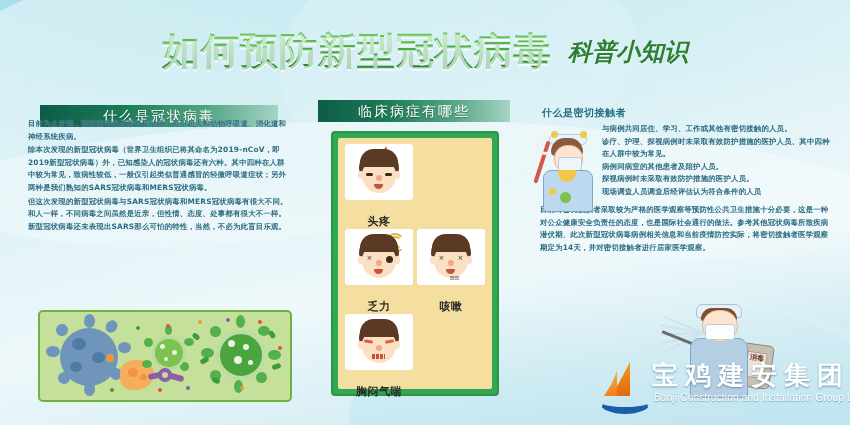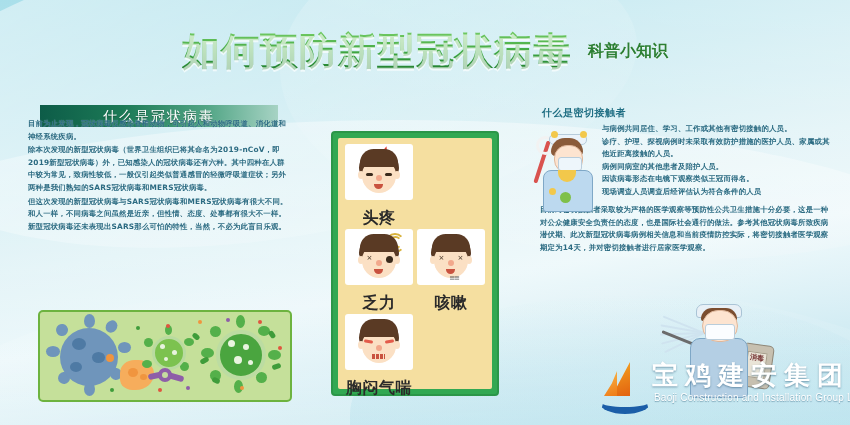--- a/index.html
+++ b/index.html
@@ -32,23 +32,24 @@
   .title-main{
     font-size:38px;font-weight:bold;letter-spacing:1px;
     background:linear-gradient(180deg,#7fd46b 0%,#3aa33f 55%,#18712c 100%);
     -webkit-background-clip:text;background-clip:text;color:transparent;
     -webkit-text-fill-color:transparent;
     text-shadow:0 2px 0 rgba(255,255,255,.65);
     display:inline-block;vertical-align:middle;
     font-family:"DejaVu Sans","Liberation Sans",sans-serif;
   }
   .title-sub{
-    font-size:16px;font-weight:bold;color:#2c7f33;margin-left:16px;
+    font-size:24px;font-weight:bold;color:#2c7f33;margin-left:16px;
     display:inline-block;vertical-align:middle;letter-spacing:0;
     text-shadow:0 1px 0 rgba(255,255,255,.7);
+    font-style:italic;
   }
 
   
   .panel-head{
     position:absolute;height:22px;line-height:22px;text-align:center;
     color:#ffffff;font-size:14px;font-weight:normal;letter-spacing:2px;
     background:linear-gradient(90deg,#0d5c48 0%,#1c7a56 35%,#51a585 70%,#a7d3c4 100%);
     text-shadow:0 1px 1px rgba(0,0,0,.35);
   }
   .panel-head.two-line{height:44px;line-height:21px;padding-top:1px;}
@@ -79,21 +80,21 @@
   }
   #symptom-inner{
     width:100%;height:100%;background:#f5dfa0;border-radius:2px;
     box-sizing:border-box;padding:6px 5px;
     display:flex;flex-direction:column;justify-content:space-between;
   }
   .sym-row{display:flex;justify-content:space-between;}
   .sym-cell{width:72px;text-align:center;}
   .face-box{width:68px;height:56px;margin:0 auto;background:#ffffff;border-radius:3px;
     position:relative;overflow:hidden;}
-  .sym-label{font-size:16px;font-weight:bold;color:#2a2a2a;margin-top:8px;letter-spacing:.5px;
+  .sym-label{font-size:11px;font-weight:bold;color:#2a2a2a;margin-top:14px;letter-spacing:.5px;
     font-family:"DejaVu Sans","Liberation Sans",sans-serif;}
   
   .hair{position:absolute;left:14px;top:6px;width:40px;height:30px;background:#5a3a24;
     border-radius:20px 20px 14px 14px;}
   .face{position:absolute;left:17px;top:15px;width:34px;height:34px;background:#fbe0c4;
     border-radius:16px 16px 17px 17px;}
   .hair-top{position:absolute;left:15px;top:5px;width:38px;height:18px;background:#5a3a24;
     border-radius:19px 19px 6px 6px;}
   .ear{position:absolute;top:27px;width:6px;height:8px;background:#fbe0c4;border-radius:50%;}
   .ear.l{left:13px;} .ear.r{right:13px;}
@@ -295,20 +296,21 @@
     <div class="dot" style="left:158px;top:8px;width:4px;height:4px;background:#f0953f;"></div>
     <div class="dot" style="left:186px;top:6px;width:4px;height:4px;background:#8e5ea8;"></div>
     <div class="dot" style="left:218px;top:8px;width:4px;height:4px;background:#e0563f;"></div>
     <div class="dot" style="left:118px;top:76px;width:4px;height:4px;background:#e0563f;"></div>
     <div class="dot" style="left:146px;top:74px;width:4px;height:4px;background:#8e5ea8;"></div>
     <div class="dot" style="left:200px;top:74px;width:4px;height:4px;background:#f0953f;"></div>
     <div class="dot" style="left:70px;top:76px;width:4px;height:4px;background:#3f9c3a;"></div>
     <div class="dot" style="left:238px;top:34px;width:4px;height:4px;background:#e0563f;"></div>
   </div>
 
+  <div class="panel-head" style="left:318px;top:100px;width:192px;">临床病症有哪些</div>
 
   <div id="symptom-card">
     <div id="symptom-inner">
 
       <div class="sym-row">
         <div class="sym-cell">
           <div class="face-box">
             <div class="bolt"></div>
               <div class="bolt2"></div>
             <div class="hair"></div>
@@ -393,23 +395,23 @@
       <div id="doc-body"></div>
       <div id="doc-collar"></div>
       <div class="doc-star" style="left:14px;top:13px;"></div>
       <div class="doc-star" style="left:43px;top:13px;"></div>
       <div class="doc-star" style="left:12px;top:70px;"></div>
       <div class="doc-virus"></div>
     </div>
 
     <ul class="contact-list">
       <li>与病例共同居住、学习、工作或其他有密切接触的人员。</li>
-      <li>诊疗、护理、探视病例时未采取有效防护措施的医护人员、家属或其他近距离接触的人员。</li>
+      <li>诊疗、护理、探视病例时未采取有效防护措施的医护人员、其中四种在人群中较为常见。</li>
       <li>病例同病室的其他患者及陪护人员。</li>
-      <li>因该病毒形态在电镜下观察类似王冠而得名。</li>
+      <li>探视病例时未采取有效防护措施的医护人员。</li>
       <li>现场调查人员调查后经评估认为符合条件的人员</li>
     </ul>
 
     <div id="right-para">
       <p>目前对密切接触者采取较为严格的医学观察等预防性公共卫生措施十分必要，这是一种对公众健康安全负责任的态度，也是国际社会通行的做法。参考其他冠状病毒所致疾病潜伏期、此次新型冠状病毒病例相关信息和当前疫情防控实际，将密切接触者医学观察期定为14天，并对密切接触者进行居家医学观察。</p>
     </div>
   </div>
 
   <div id="sprayer">
     <div class="spray-line" style="transform:rotate(-26deg);"></div>

